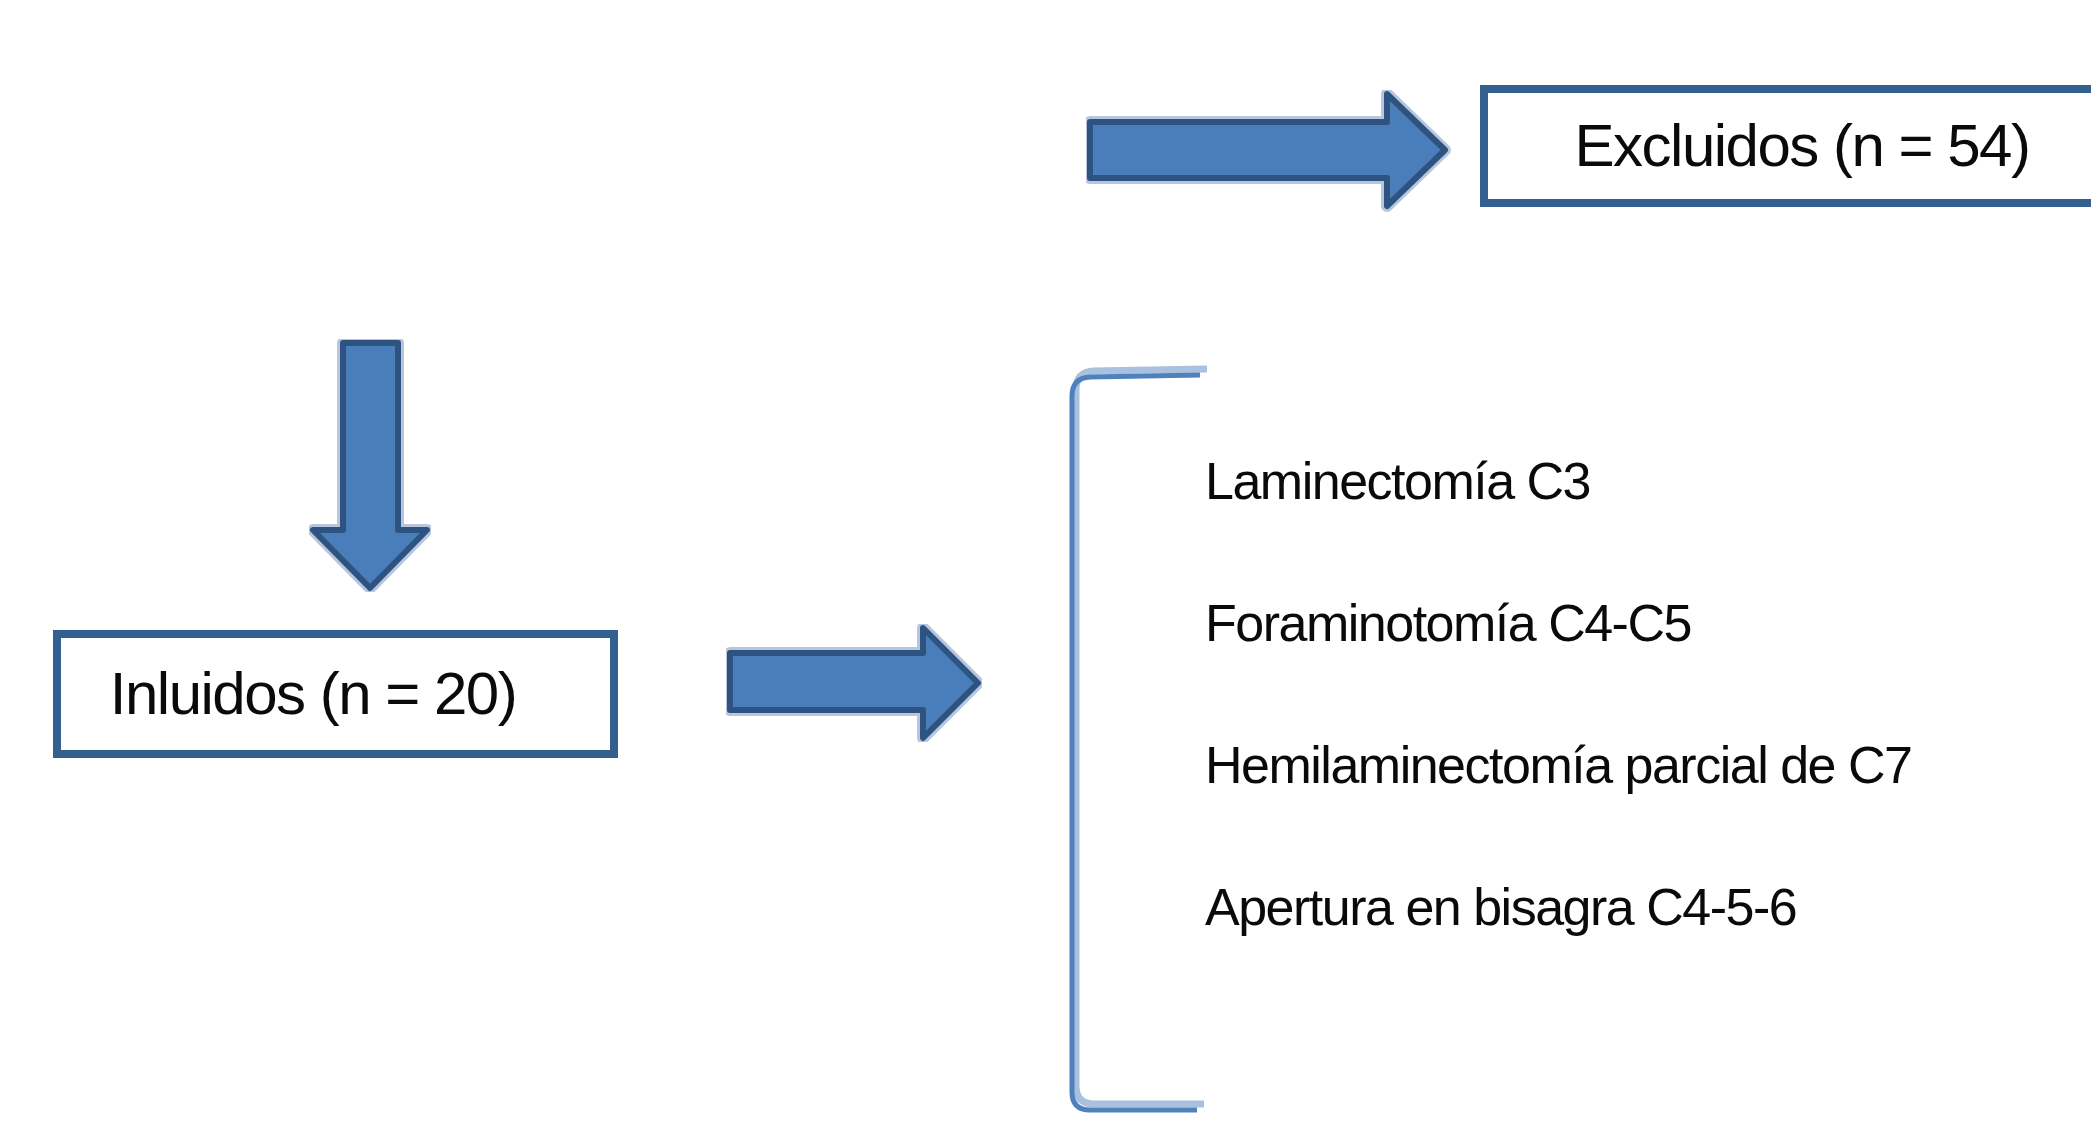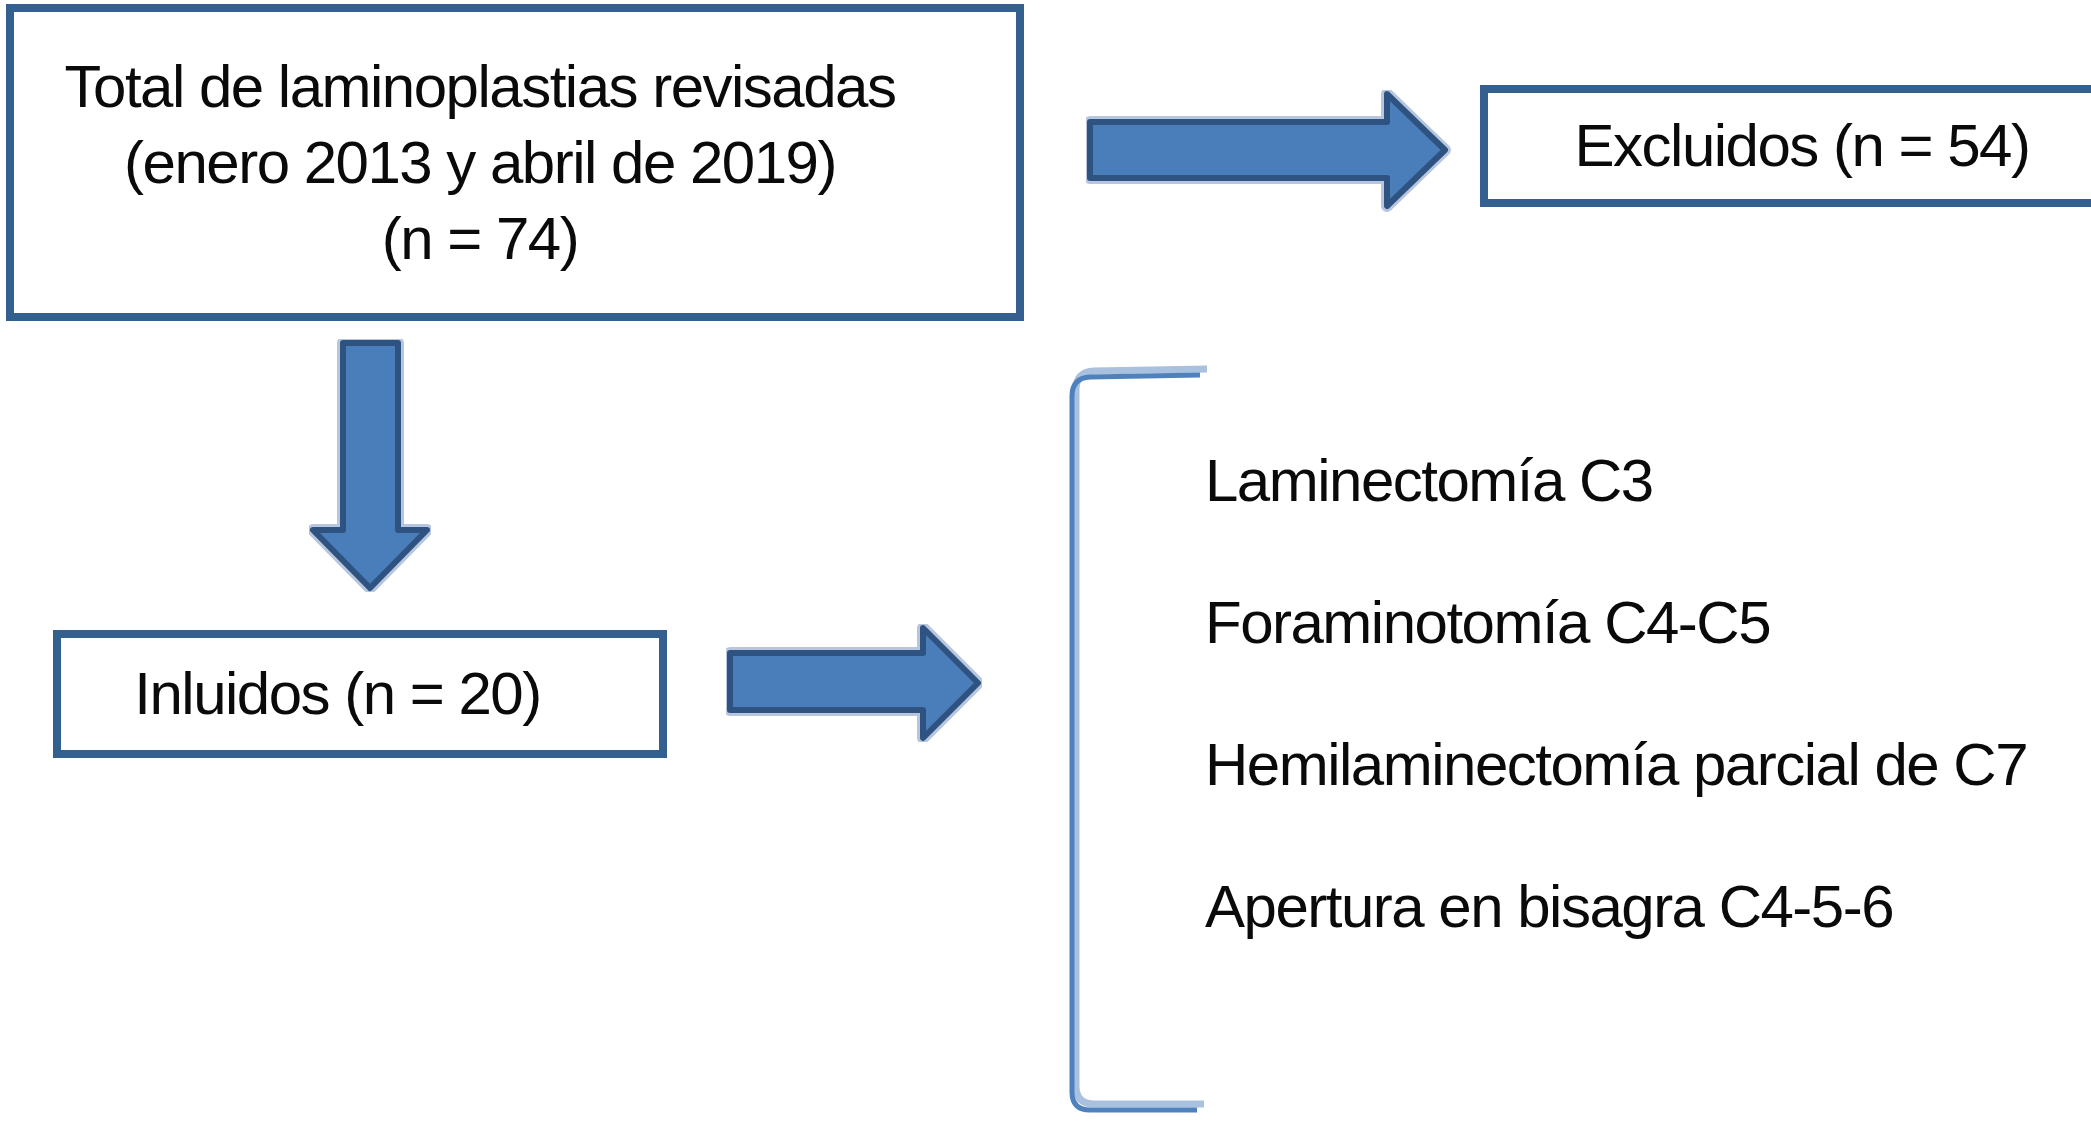--- a/index.html
+++ b/index.html
@@ -21,50 +21,45 @@
     justify-content:center;
     align-items:center;
     text-align:center;
     font-size:60px;
     line-height:76px;
     letter-spacing:-1.5px;
   }
   .fc-box .ln{white-space:nowrap;}
   #box-total{left:6px;top:4px;width:1018px;height:317px;padding-right:70px;}
   #box-excluded{left:1480px;top:85px;width:644px;height:122px;}
-  #box-included{left:53px;top:630px;width:614px;height:128px;padding-right:45px;}
+  #box-included{left:53px;top:630px;width:565px;height:128px;padding-right:45px;}
   .arrow-svg{position:absolute;}
   #arrow-right-1{left:1086px;top:90px;}
   #arrow-down-1{left:309px;top:339px;}
   #arrow-right-2{left:726px;top:624px;}
   #bracket{left:1058px;top:363px;}
   .glow{fill:none;stroke:#b7c6de;stroke-width:12;stroke-linejoin:round;}
   .arrow-main{fill:#4a7ebb;stroke:#2f5381;stroke-width:6;stroke-linejoin:round;}
   #procedure-list{
     position:absolute;
     left:1205px;top:443px;
     width:880px;
-    font-size:60px;
+    font-size:52px;
     line-height:76px;
     letter-spacing:-1.5px;
   }
   .proc-item{margin:0 0 66px 0;}
   .proc-item:last-child{margin-bottom:1px;}
   .proc-item .ln{white-space:nowrap;}
 </style>
 </head>
 <body>
 
 <div class="canvas">
 
-  <div class="fc-box" id="box-total">
-    <div class="ln">Total de laminoplastias revisadas</div>
-    <div class="ln">(enero 2013 y abril de 2019)</div>
-    <div class="ln">(n = 74)</div>
-  </div>
 
   <svg class="arrow-svg" id="arrow-right-1" width="365" height="122" viewBox="0 0 365 122" xmlns="http://www.w3.org/2000/svg">
     <polygon class="glow" points="4,32 301,32 301,4 359,60 301,116 301,88 4,88"></polygon>
     <polygon class="arrow-main" points="4,32 301,32 301,4 359,60 301,116 301,88 4,88"></polygon>
   </svg>
 
   <div class="fc-box" id="box-excluded">
     <div class="ln">Excluidos (n = 54)</div>
   </div>
 

